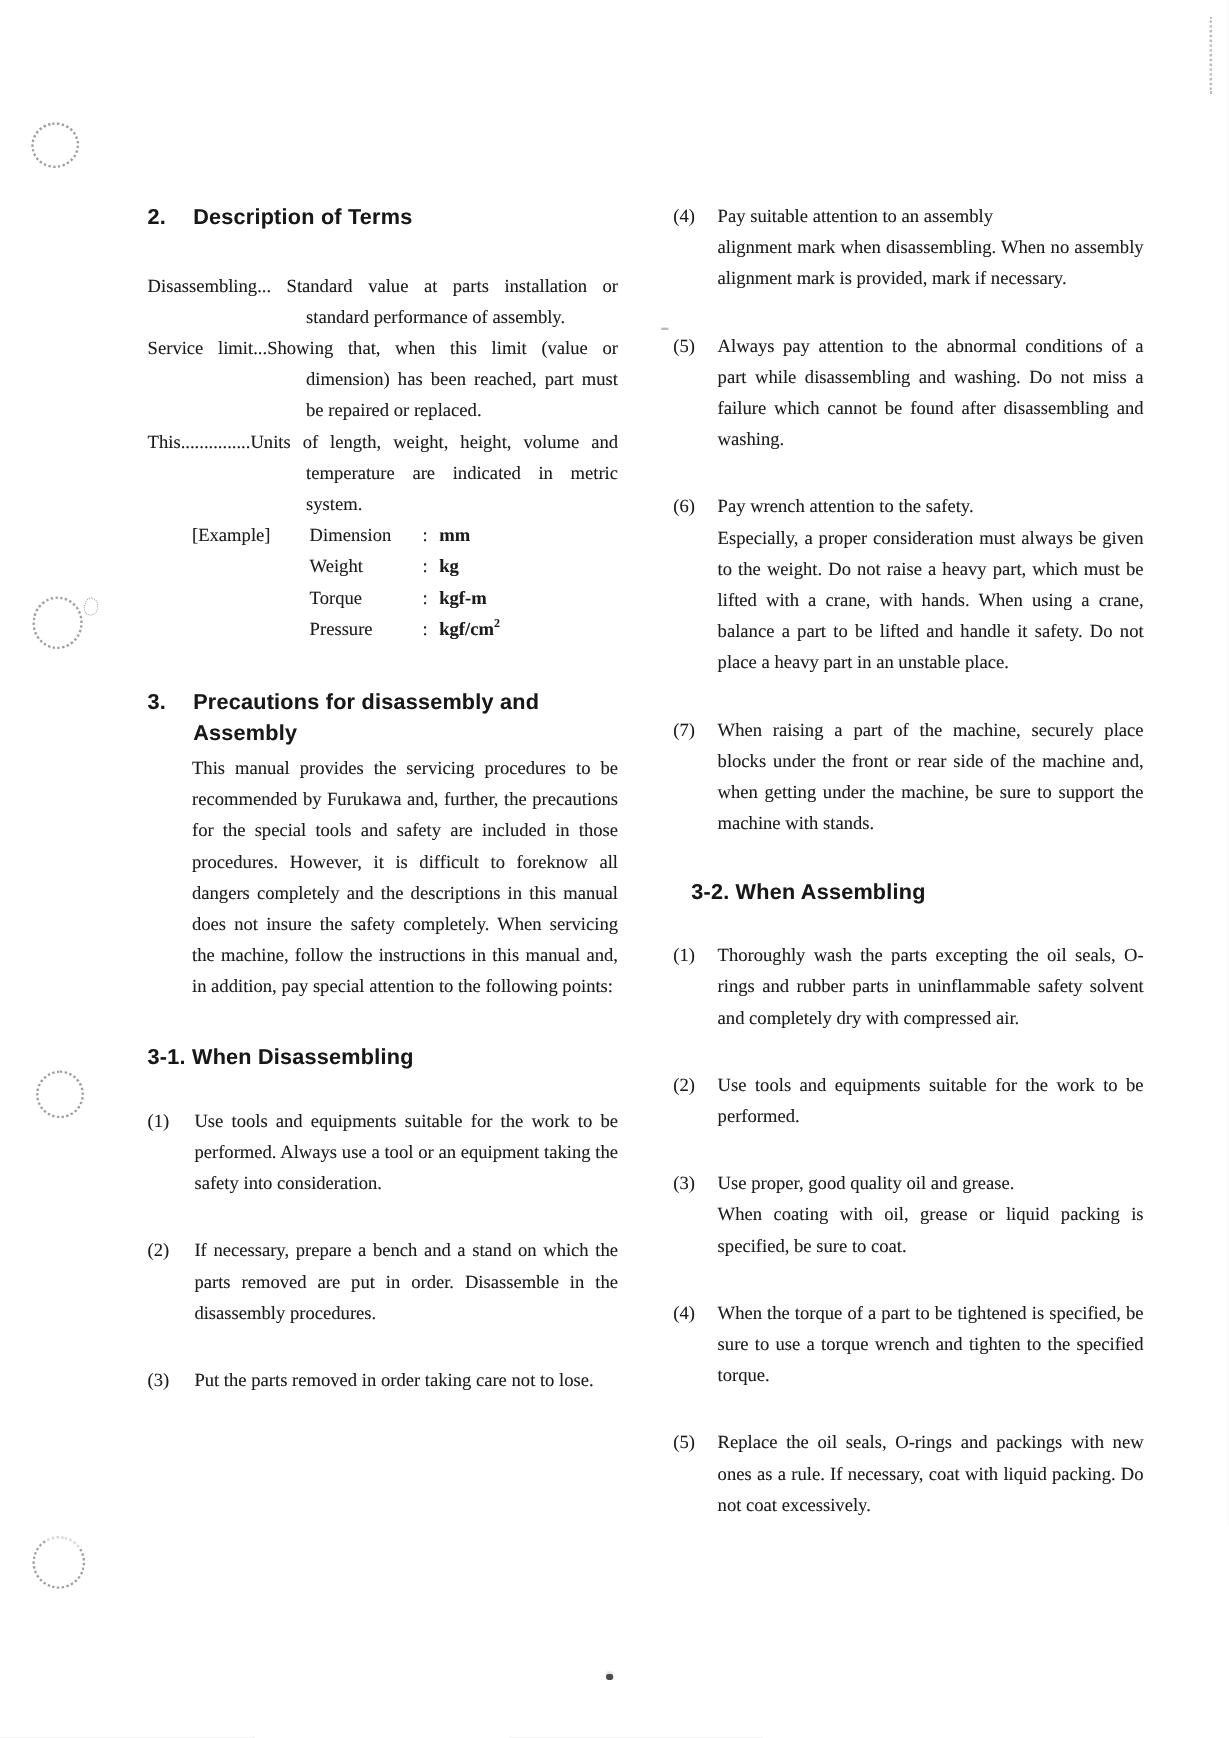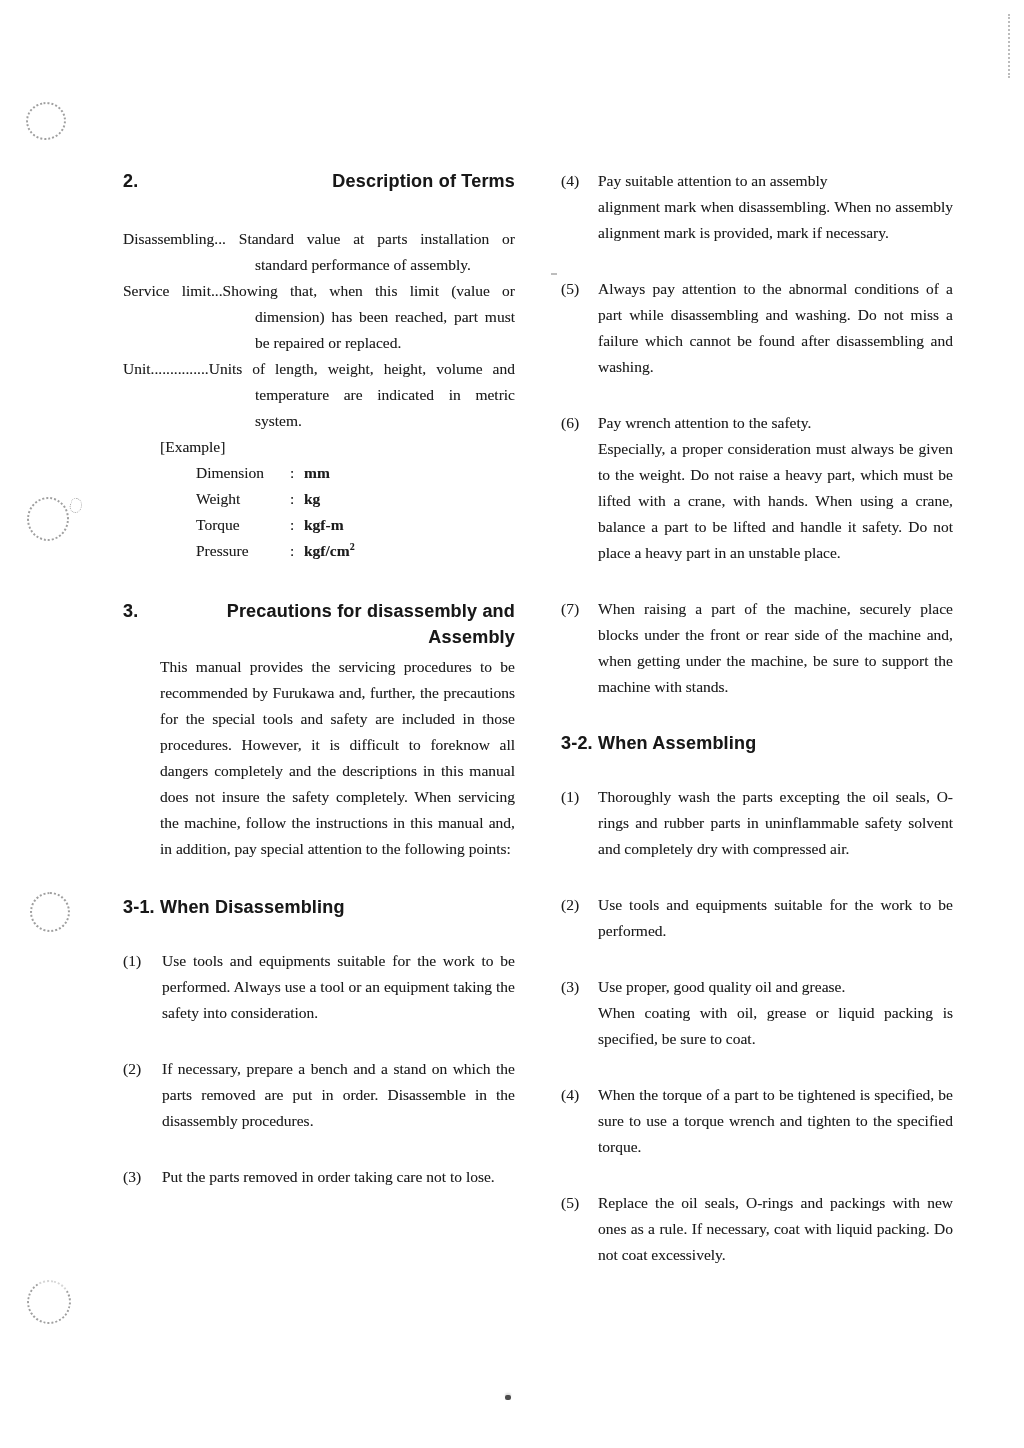--- a/index.html
+++ b/index.html
@@ -20,33 +20,33 @@
   p{margin:0;}
   
   .h2,.h3,.hsub{
     font-family:"Liberation Sans", sans-serif;
     font-weight:bold;color:#181818;
     font-size:18px;line-height:26px;letter-spacing:.2px;
   }
   .h2{display:flex;margin:0 0 32px 0;}
   .h3{display:flex;margin:34px 0 4px 0;}
   .hnum{width:38px;flex:none;}
-  .htitle{flex:1;text-align:right;}
+  .htitle{flex:1;}
   .h31{margin:32px 0 28px 0;}
-  .h32{margin:6px 0 28px 0;}
+  .h32{margin:6px 0 28px 15px;}
   
   .hang{
     padding-left:132px;text-indent:-132px;
     text-align:justify;
   }
   
-  .example{display:flex;padding-left:37px;margin-top:0;flex-direction:column;}
+  .example{display:flex;padding-left:37px;margin-top:0;}
   .ex-label{width:98px;flex:none;}
   .ex-rows{flex:1;}
-  .ex-row{display:flex;margin-left:36px;}
+  .ex-row{display:flex;}
   .ex-name{width:94px;flex:none;}
   .ex-colon{width:14px;flex:none;}
   .ex-val{flex:none;font-weight:bold;}
   sup{font-size:10px;line-height:0;}
   
   .intro{padding-left:37px;text-align:justify;}
   
   .item{display:flex;margin-bottom:30px;}
   .item:last-child{margin-bottom:0;}
   .num{width:39px;flex:none;}
@@ -84,21 +84,21 @@
 
     <div class="col col-left">
 
       <div class="h2">
         <span class="hnum">2.</span>
         <span class="htitle">Description of Terms</span>
       </div>
 
       <p class="hang"><span>Disassembling...</span> <span>Standard value at parts installation or standard performance of assembly.</span></p>
       <p class="hang"><span>Service limit...</span><span>Showing that, when this limit (value or dimension) has been reached, part must be repaired or replaced.</span></p>
-      <p class="hang"><span>Unit...............</span><span>Units of length, weight, height, volume and temperature are indicated in metric system.</span></p>
+      <p class="hang"><span>This...............</span><span>Units of length, weight, height, volume and temperature are indicated in metric system.</span></p>
 
       <div class="example">
         <span class="ex-label">[Example]</span>
         <div class="ex-rows">
           <div class="ex-row">
             <span class="ex-name">Dimension</span>
             <span class="ex-colon">:</span>
             <span class="ex-val">mm</span>
           </div>
           <div class="ex-row">

